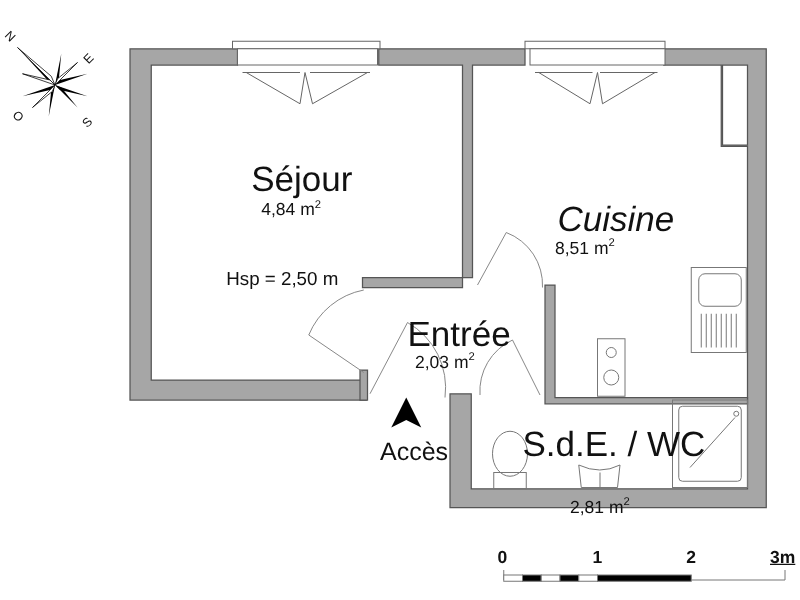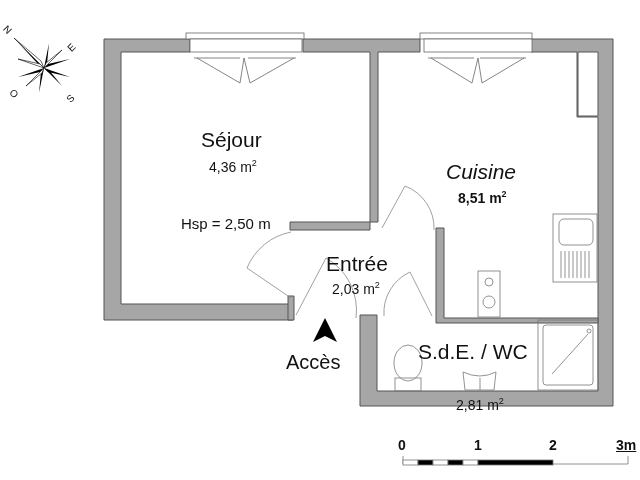--- a/index.html
+++ b/index.html
@@ -1,24 +1,24 @@
 <!DOCTYPE html>
 <html><head>
 <meta charset="utf-8">
 <style>
   html, body { margin:0; padding:0; background:#ffffff; }
   body { width:640px; height:480px; position:relative; overflow:hidden;
          font-family:"Liberation Sans", sans-serif; color:#111; }
   svg { position:absolute; left:0; top:0; }
   .lbl { position:absolute; white-space:nowrap; color:#111; }
-  .room-name { font-size:21px;text-align:right; }
+  .room-name { font-size:28px;text-align:right; }
   .room-area { font-size:14px; }
   .room-area sup { font-size:9px; vertical-align:6px; }
   .hsp { font-size:15px; }
-  .acces { font-size:20px; }
+  .acces { font-size:20px;margin-left:18px; }
   .scale-num { font-size:14px; font-weight:bold; position:absolute; }
 </style>
 </head>
 <body>
 
 <svg width="640" height="480" viewBox="0 0 640 480">
 
   <g transform="translate(44,68)">
     <polygon points="0,0 -30,-30 -6,-4" fill="#000"></polygon>
     <polygon points="0,0 -30,-30 -3,-7" fill="#fff" stroke="#000" stroke-width="0.6"></polygon>
@@ -113,25 +113,25 @@
     <line x1="628" y1="456" x2="628" y2="464"></line>
   </g>
 </svg>
 
 <span class="lbl" style="left:4px;top:24px;font-size:10px;transform:rotate(45deg);">N</span>
 <span class="lbl" style="left:68px;top:42px;font-size:10px;transform:rotate(-45deg);">E</span>
 <span class="lbl" style="left:67px;top:93px;font-size:10px;transform:rotate(-45deg);">S</span>
 <span class="lbl" style="left:10px;top:88px;font-size:10px;transform:rotate(45deg);">O</span>
 
 <div class="lbl room-name" style="left:201px;top:128px;">Séjour</div>
-<div class="lbl room-area" style="left:209px;top:158px;"><span>4,36 m</span><sup>2</sup></div>
+<div class="lbl room-area" style="left:209px;top:158px;"><span>4,84 m</span><sup>2</sup></div>
 <div class="lbl hsp" style="left:181px;top:215px;">Hsp = 2,50 m</div>
 
 <div class="lbl room-name" style="left:446px;top:160px;font-style:italic;">Cuisine</div>
-<div class="lbl room-area" style="left:458px;top:189px;font-weight:bold;"><span>8,51 m</span><sup>2</sup></div>
+<div class="lbl room-area" style="left:444px;top:189px;"><span>8,51 m</span><sup>2</sup></div>
 
 <div class="lbl room-name" style="left:326px;top:252px;">Entrée</div>
 <div class="lbl room-area" style="left:332px;top:280px;"><span>2,03 m</span><sup>2</sup></div>
 
 <div class="lbl room-name" style="left:418px;top:340px;">S.d.E. / WC</div>
 <div class="lbl room-area" style="left:456px;top:360px;margin-top:36px;"><span>2,81 m</span><sup>2</sup></div>
 
 <div class="lbl acces" style="left:286px;top:351px;">Accès</div>
 
 <span class="scale-num" style="left:398px;top:437px;">0</span>

